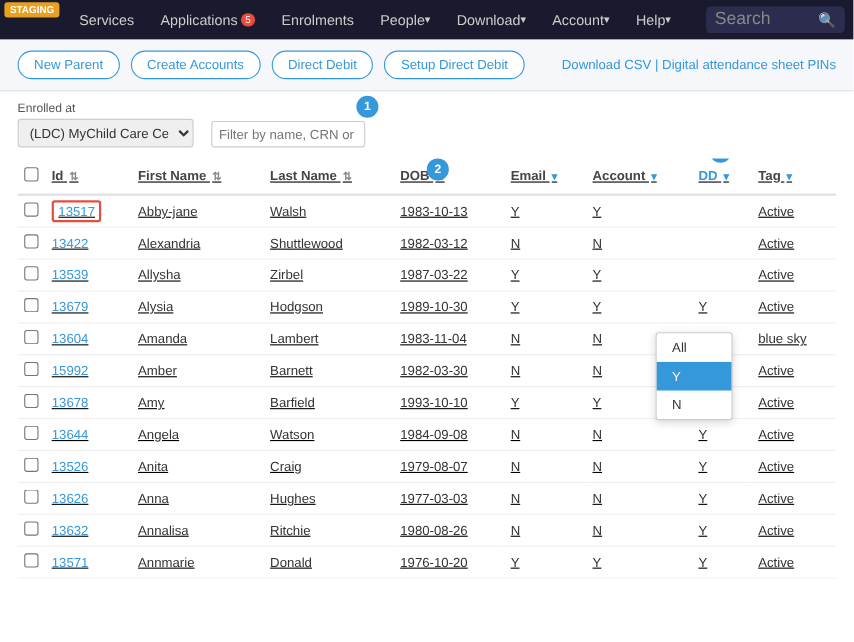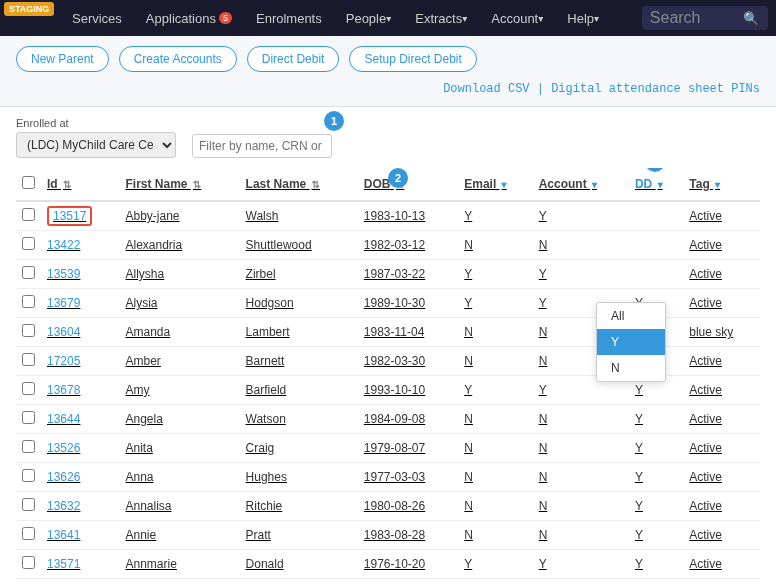--- a/index.html
+++ b/index.html
@@ -86,21 +86,20 @@
       border-radius: 20px;
       padding: 5px 14px;
       cursor: pointer;
       font-size: 12px;
       white-space: nowrap;
     }
     .header-links {
       margin-left: auto;
       font-size: 12px;
       color: #3498db;
-      font-family: Liberation Mono, monospace;
     }
     .header-links a {
       color: #3498db;
       text-decoration: none;
       cursor: pointer;
     }
 
     
     .filters {
       padding: 10px 16px;
@@ -226,21 +225,21 @@
     <span class="nav-item">
       <span>Applications</span>
       <span class="nav-badge">5</span>
     </span>
     <span class="nav-item">Enrolments</span>
     <span class="nav-item">
       <span>People</span> 
         <span style="font-size:10px;">▾</span>
     </span>
     <span class="nav-item">
-      <span>Extracts</span> 
+      <span>Download</span> 
         <span style="font-size:10px;">▾</span>
     </span>
     <span class="nav-item">
       <span>Account</span> 
         <span style="font-size:10px;">▾</span>
     </span>
     <span class="nav-item">
       <span>Help</span> 
         <span style="font-size:10px;">▾</span>
     </span>
@@ -375,21 +374,21 @@
       <td>N</td>
       <td>N</td>
       <td>Y</td>
       <td>blue sky</td>
     </tr>
           <tr>
       <td class="checkbox-col">
         <input type="checkbox" style="">
       </td>
       <td class="id-cell">
-        17205
+        15992
       </td>
       <td>Amber</td>
       <td>Barnett</td>
       <td>1982-03-30</td>
       <td>N</td>
       <td>N</td>
       <td>Y</td>
       <td>Active</td>
     </tr>
           <tr>
@@ -455,35 +454,20 @@
           <tr>
       <td class="checkbox-col">
         <input type="checkbox" style="">
       </td>
       <td class="id-cell">
         13632
       </td>
       <td>Annalisa</td>
       <td>Ritchie</td>
       <td>1980-08-26</td>
-      <td>N</td>
-      <td>N</td>
-      <td>Y</td>
-      <td>Active</td>
-    </tr>
-          <tr>
-      <td class="checkbox-col">
-        <input type="checkbox" style="">
-      </td>
-      <td class="id-cell">
-        13641
-      </td>
-      <td>Annie</td>
-      <td>Pratt</td>
-      <td>1983-08-28</td>
       <td>N</td>
       <td>N</td>
       <td>Y</td>
       <td>Active</td>
     </tr>
           <tr>
       <td class="checkbox-col">
         <input type="checkbox" style="">
       </td>
       <td class="id-cell">

